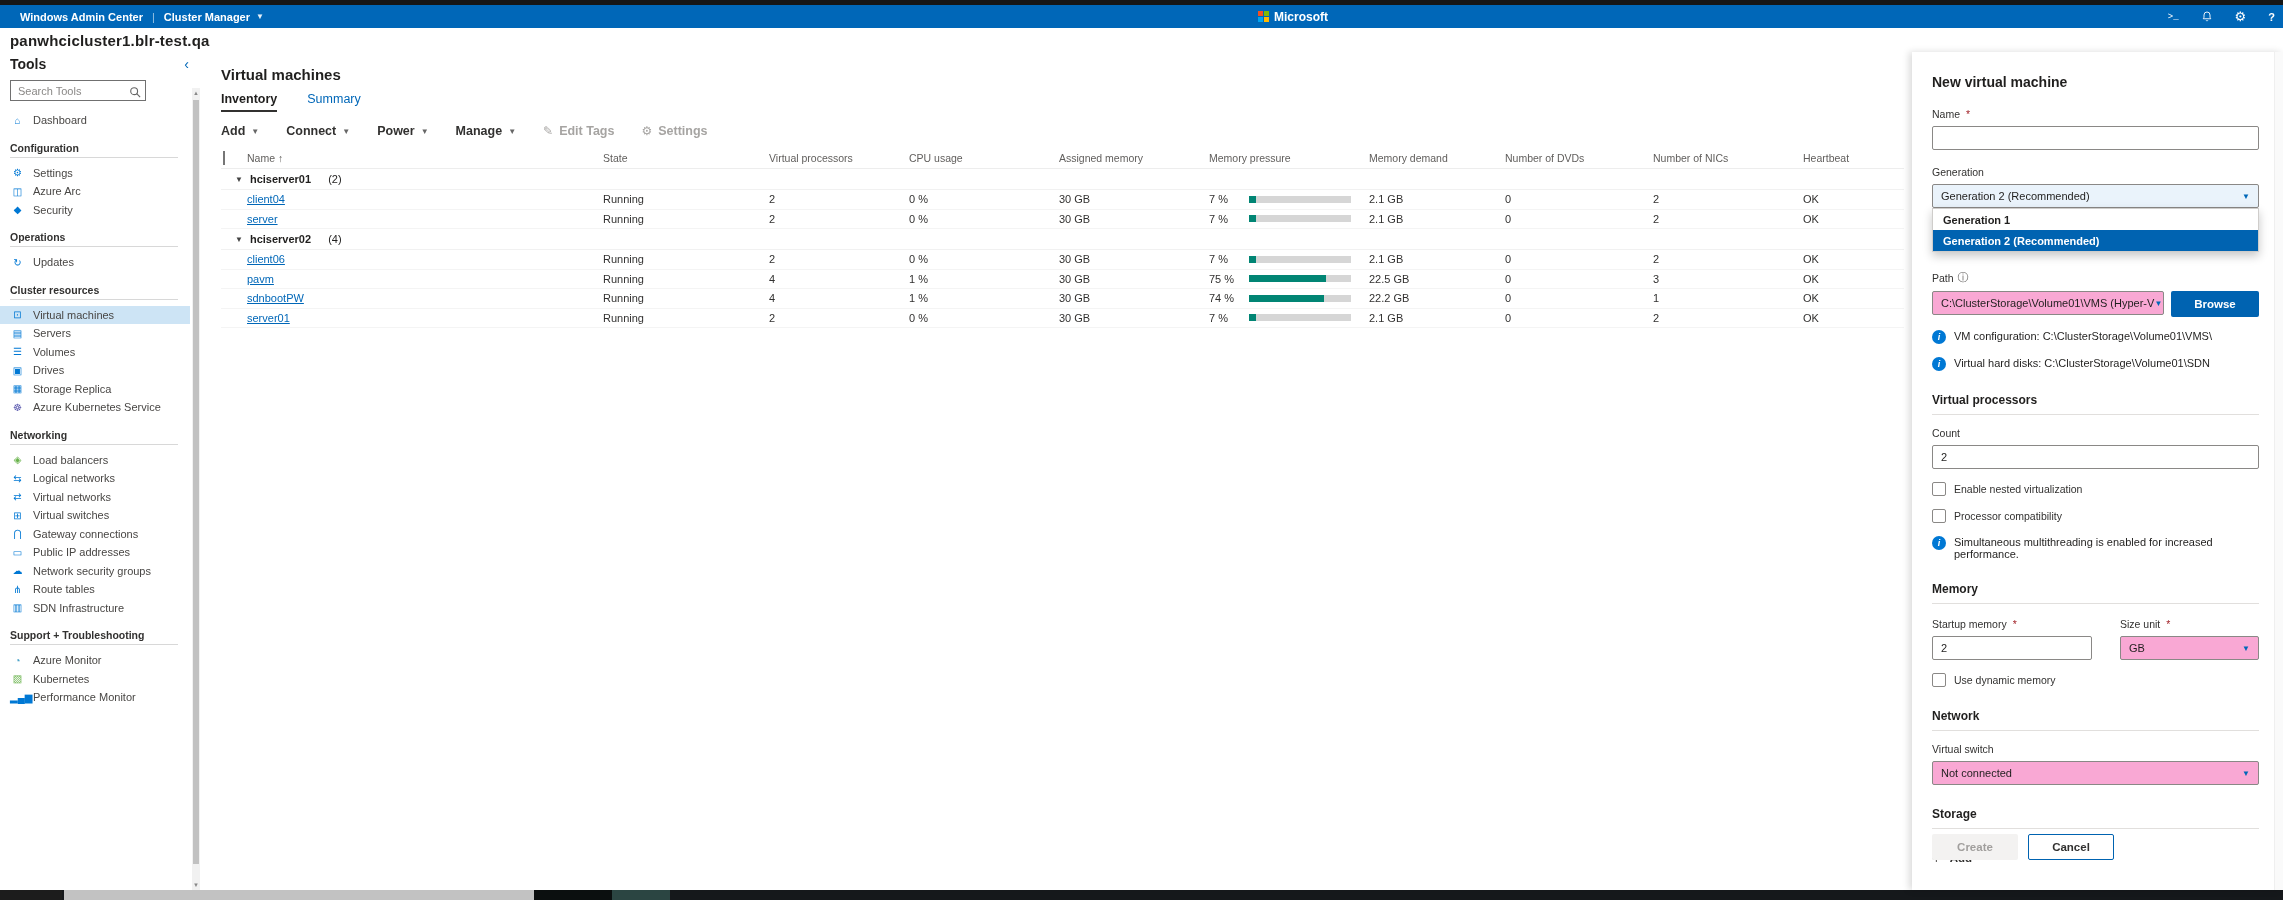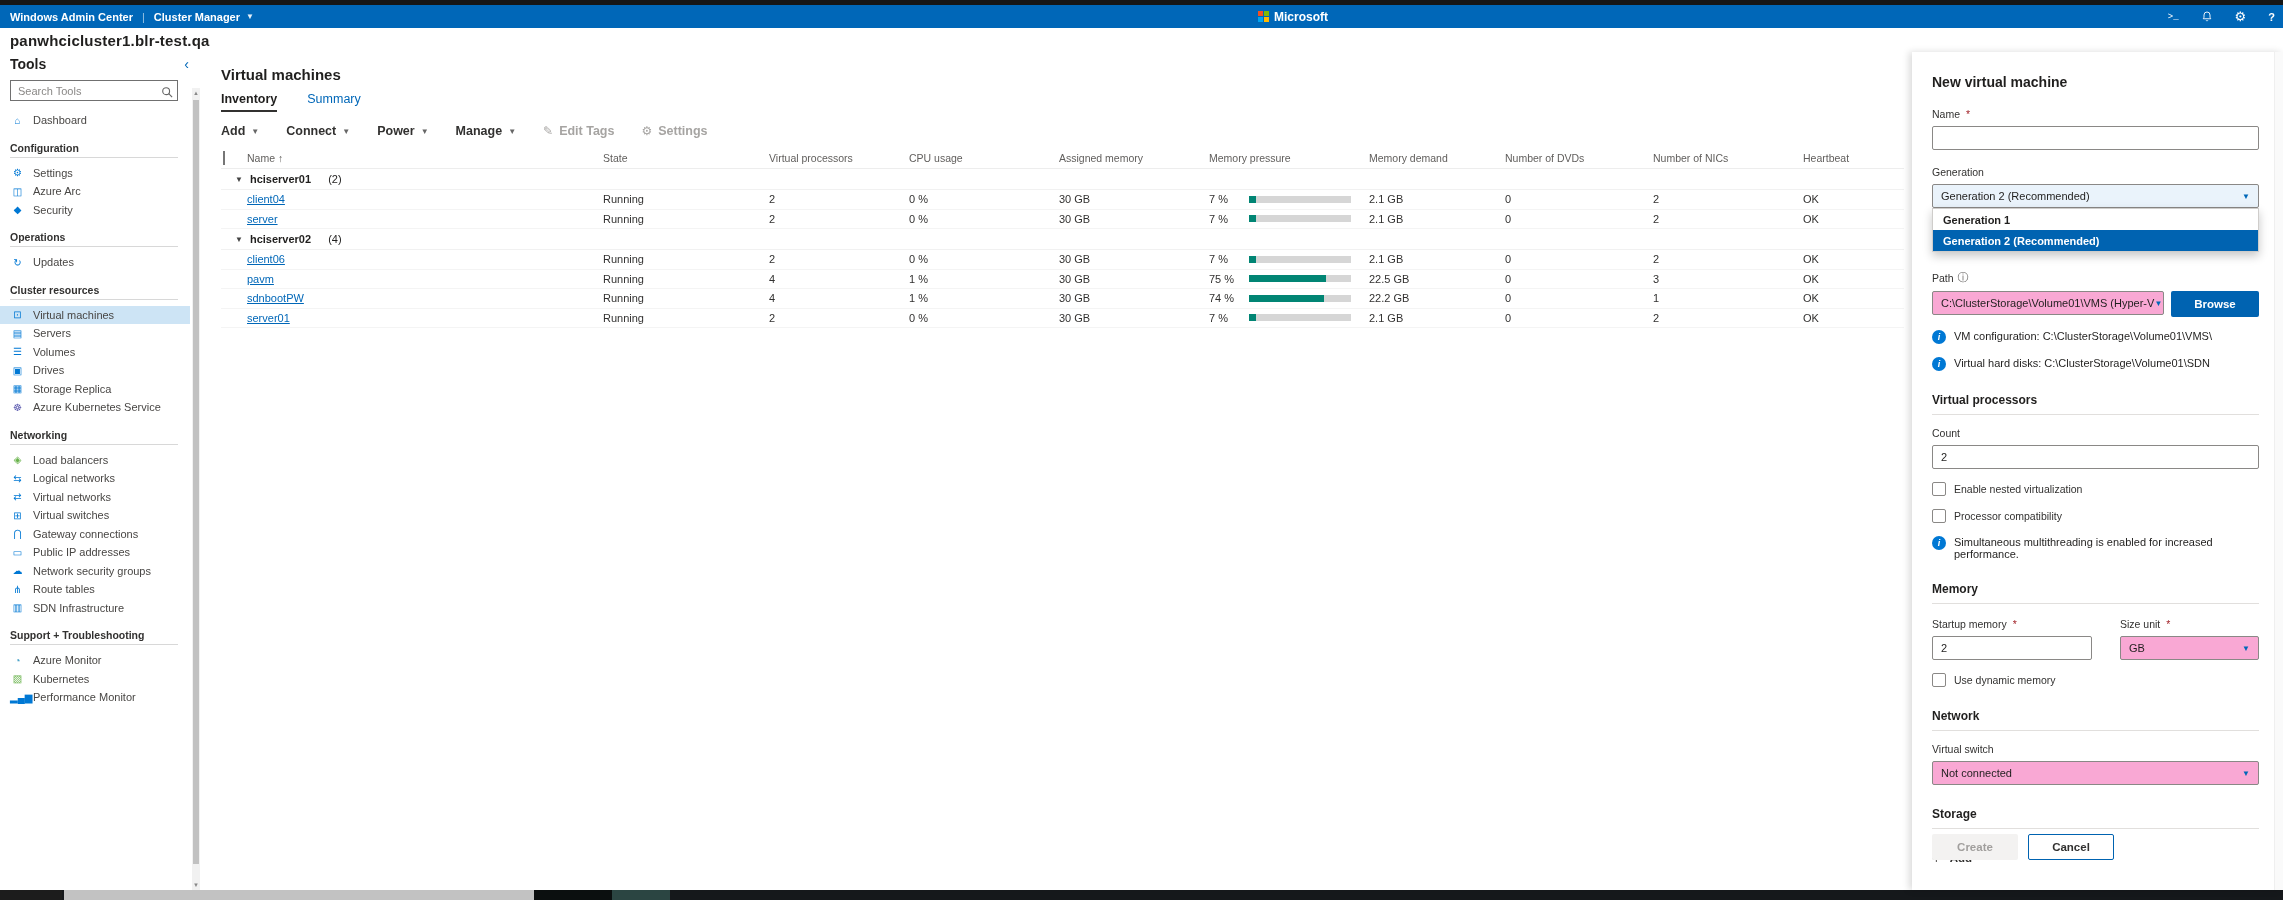--- a/index.html
+++ b/index.html
@@ -3,42 +3,42 @@
 <meta charset="utf-8">
 <style>
   * { margin:0; padding:0; box-sizing:border-box; }
   html,body { width:2283px; height:900px; overflow:hidden; background:#fff;
     font-family:"Liberation Sans", sans-serif; color:#201f1e; }
 
   
   .top-edge { position:absolute; top:0; left:0; right:0; height:5px; background:#161616; }
   .topbar { position:absolute; top:5px; left:0; right:0; height:23px; background:#0067b8;
     display:flex; align-items:center; color:#fff; font-size:11px; }
-  .topbar .app { font-weight:bold; margin-left:10px; }
+  .topbar .app { font-weight:bold; margin-left:20px; }
   .topbar .sep { margin:0 9px; opacity:.6; }
   .topbar .module { font-weight:bold; }
   .topbar .chev { font-size:8px; margin-left:6px; opacity:.9; }
   .ms-logo { position:absolute; left:1258px; top:0; height:23px; display:flex; align-items:center; gap:5px; }
   .ms-squares { display:grid; grid-template-columns:5px 5px; grid-template-rows:5px 5px; gap:1px; }
   .ms-squares i:nth-child(1){background:#f25022}.ms-squares i:nth-child(2){background:#7fba00}
   .ms-squares i:nth-child(3){background:#00a4ef}.ms-squares i:nth-child(4){background:#ffb900}
   .ms-name { font-size:12px; font-weight:bold; color:#fff; }
   .top-icons { position:absolute; right:8px; top:0; height:23px; display:flex; align-items:center; gap:22px; }
   .top-icons .tic { color:#fff; font-size:11px; cursor:pointer; display:flex; align-items:center; }
 
   .pagehead { position:absolute; top:28px; left:0; right:0; height:24px; background:#fff;
     display:flex; align-items:center; }
   .pagehead h1 { font-size:15px; font-weight:bold; margin-left:10px; letter-spacing:.2px; }
 
   
   .sidebar { position:absolute; top:52px; left:0; width:203px; bottom:10px; background:#fff; }
   .tools-row { display:flex; align-items:center; justify-content:space-between; padding:4px 14px 0 10px; }
   .tools-row h2 { font-size:14px; font-weight:bold; }
   .collapse { color:#0067b8; font-size:14px; cursor:pointer; }
-  .search-wrap { position:relative; margin:8px 0 0 10px; width:168px; }
+  .search-wrap { position:relative; margin:8px 0 0 10px; width:136px; }
   .search-wrap input { width:100%; height:21px; border:1px solid #707070; font-size:11px;
     padding:0 22px 0 7px; color:#333; font-family:"Liberation Sans",sans-serif; }
   .search-wrap input::placeholder { color:#8a8886; }
   .search-ico { position:absolute; right:5px; top:4px; }
   .nav { margin-top:10px; }
   .nav-item { display:flex; align-items:center; height:18.5px; padding-left:10px; cursor:pointer; }
   .nav-item.sel { background:#cde4f5; width:190px; }
   .nav-icon { width:15px; font-size:10px; color:#0078d4; text-align:center; margin-right:8px; }
   [data-name="load-balancers-icon"], [data-name="diagnostics-icon"] { color:#69b34c; }
   [data-name="azure-monitor-icon"] { color:#4aa3c9; }

